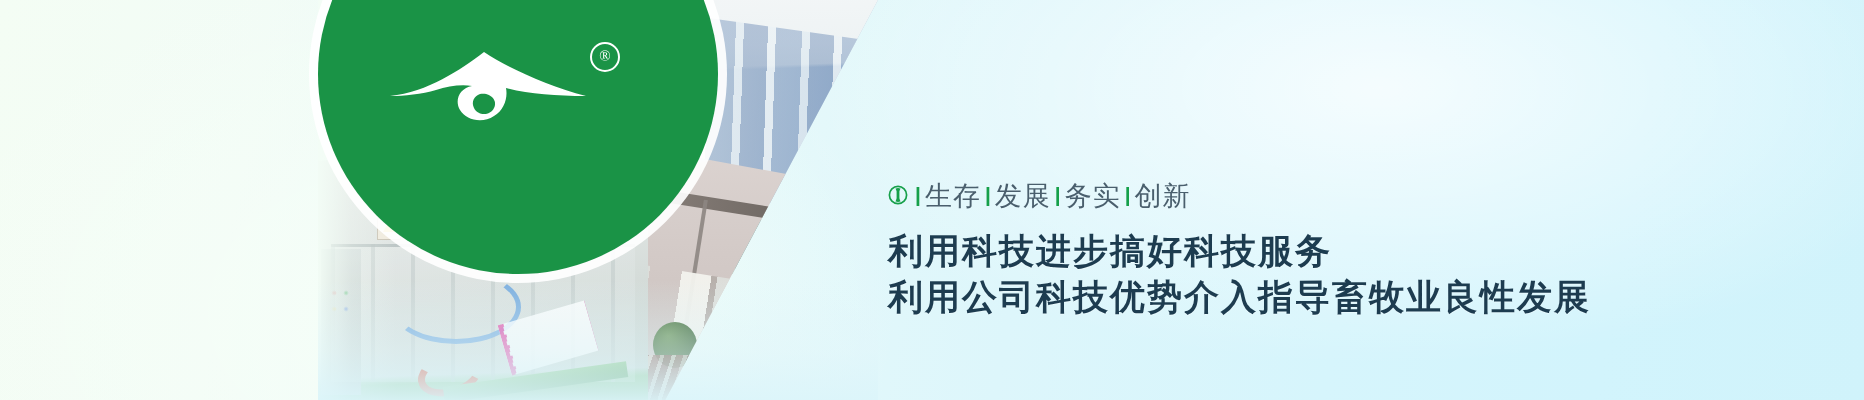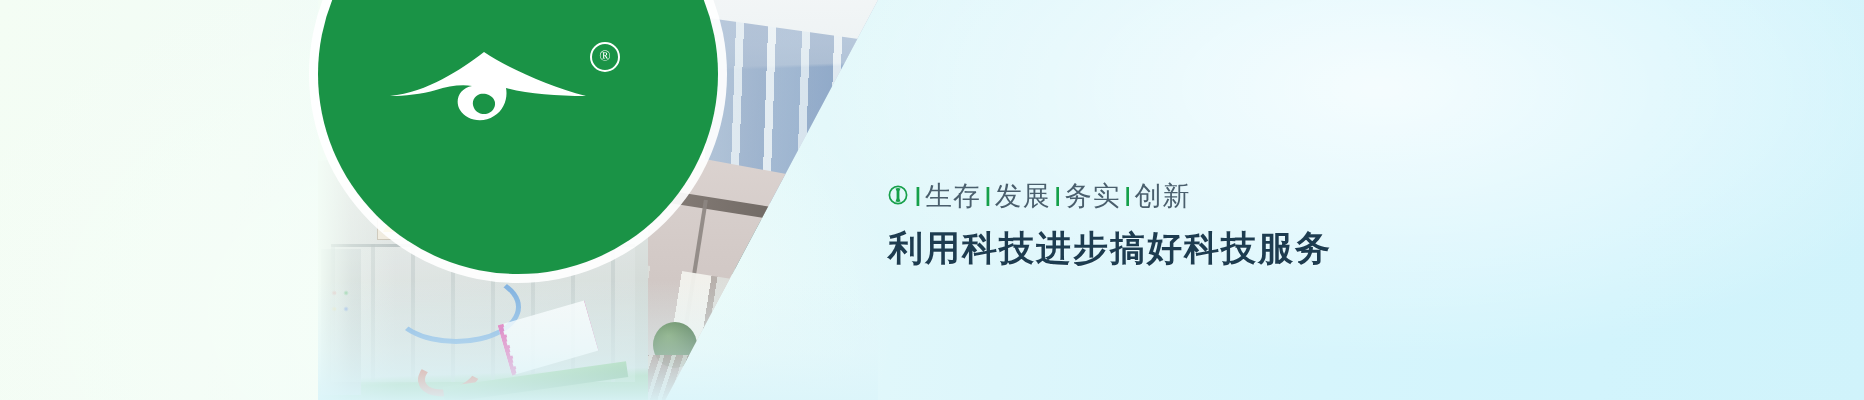--- a/index.html
+++ b/index.html
@@ -413,21 +413,21 @@
     line-height: 1;
     font-family: "DejaVu Sans", "Liberation Sans", sans-serif;
   }
   .headline {
     color: #1d3c50;
     font-size: 35px;
     font-weight: 700;
     letter-spacing: 2px;
     line-height: 46px;
     white-space: nowrap;
-    font-family: Liberation Mono, monospace;
+    font-family: Liberation Sans, sans-serif;
     text-shadow: 0 1px 0 rgba(255,255,255,.35);
   }
 </style>
 </head>
 <body>
 
 <div class="banner">
 
   <div class="bg-glow"></div>
 
@@ -493,16 +493,17 @@
       <span class="word">生存</span>
       <span class="sep">|</span>
       <span class="word">发展</span>
       <span class="sep">|</span>
       <span class="word">务实</span>
       <span class="sep">|</span>
       <span class="word">创新</span>
     </div>
 
     <div class="headline">利用科技进步搞好科技服务</div>
+    <div class="headline">利用公司科技优势介入指导畜牧业良性发展</div>
 
   </div>
 
 </div>
 
 </body></html>

